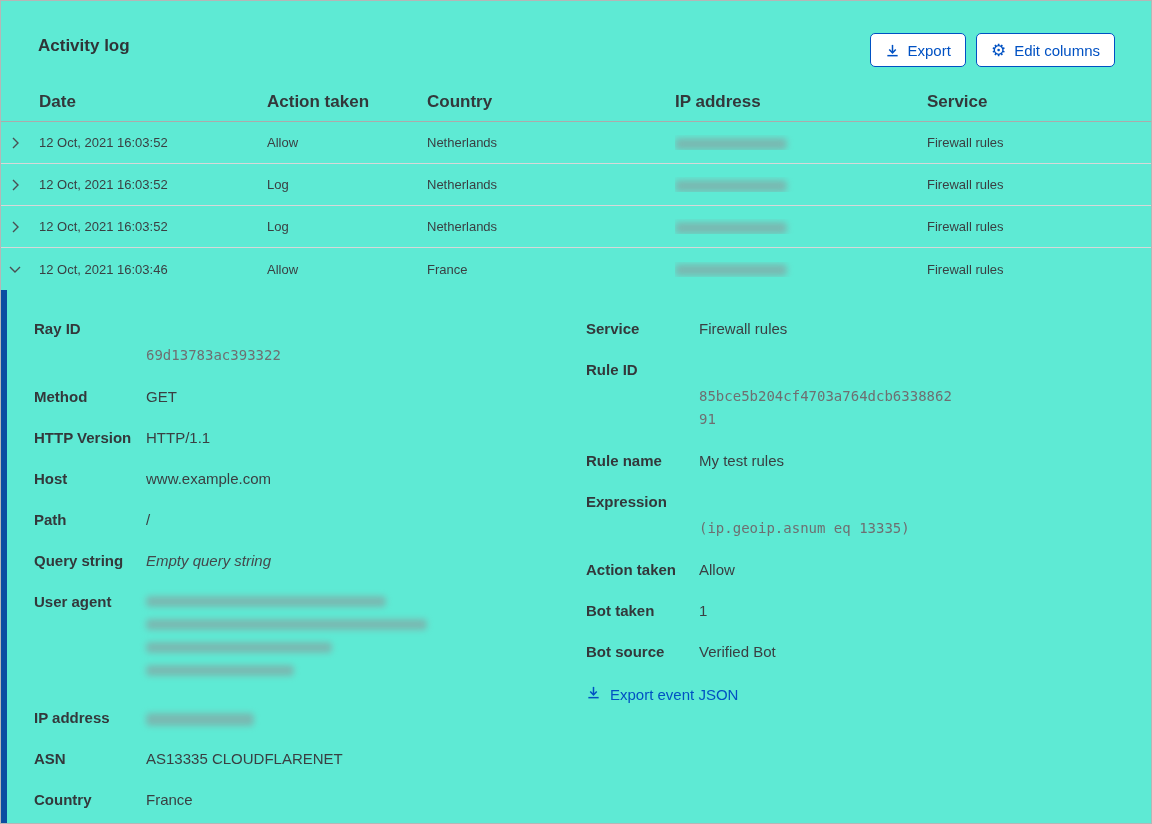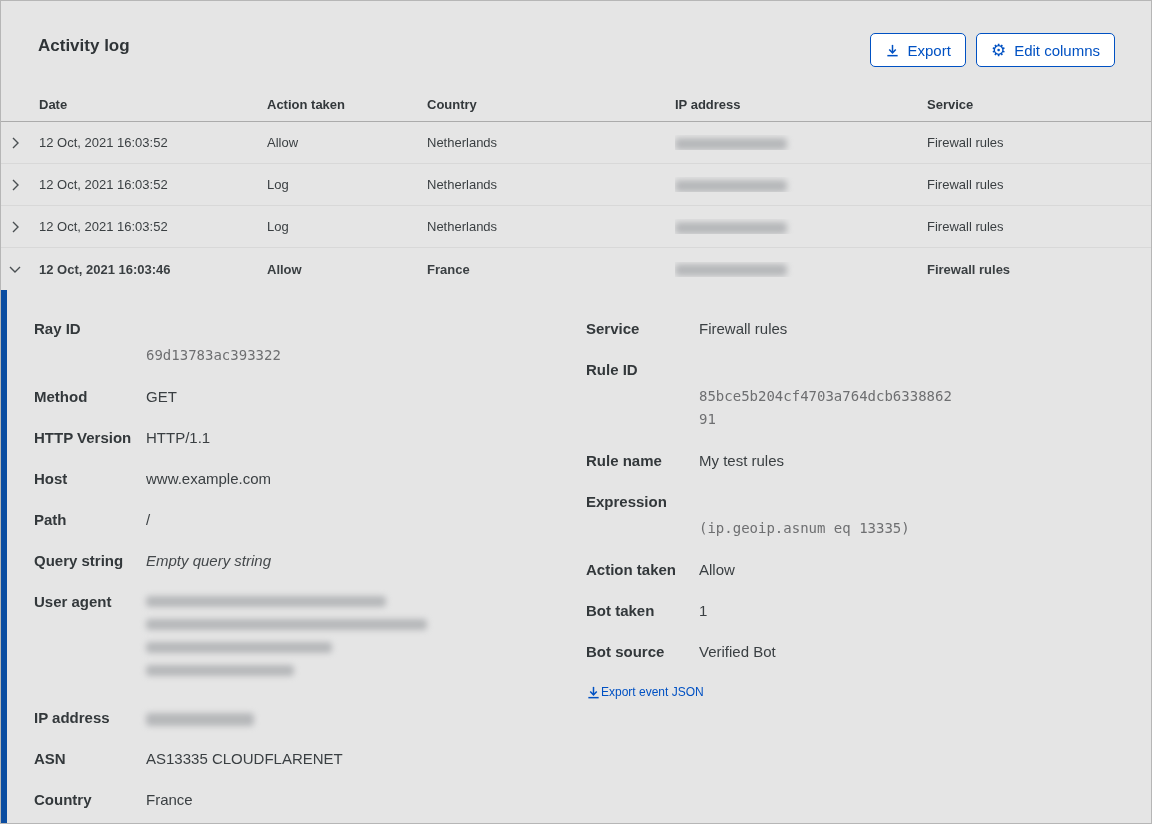--- a/index.html
+++ b/index.html
@@ -5,21 +5,21 @@
   * { margin: 0; padding: 0; box-sizing: border-box; }
   html, body { background: #ffffff; }
   body {
     font-family: "Liberation Sans", sans-serif;
     color: #36393b;
     width: 1152px;
   }
   .page {
     width: 1152px;
     height: 824px;
-    background: #e5e5e5;
+    background: #5eead4;
     border: 1px solid #b6b6b6;
     display: flex;
     flex-direction: column;
     overflow: hidden;
   }
 
   
   .page-header {
     display: flex;
     align-items: flex-start;
@@ -57,32 +57,32 @@
   .trow {
     display: grid;
     grid-template-columns: 38px 228px 160px 248px 252px 1fr;
     align-items: center;
   }
   .thead {
     height: 31px;
     border-bottom: 1px solid #ababab;
     font-weight: 700;
     color: #33383b;
-    font-size: 13px;
+    font-size: 17px;
     align-items: end;
   }
   .thead .cell { padding-bottom: 9px; }
   .drow {
     height: 42px;
     border-bottom: 1px solid #d8d8d8;
     font-size: 13px;
     color: #3a3f42;
     cursor: pointer;
   }
-  .drow.expanded { border-bottom: none; font-weight: bold; }
+  .drow.expanded { border-bottom: none; }
   .cell { padding-right: 10px; overflow: hidden; white-space: nowrap; }
   .chev-cell { display: flex; justify-content: center; align-items: center; }
   .chev-btn {
     background: none; border: none; padding: 2px; cursor: pointer; line-height: 0;
   }
 
   
   .blur {
     display: inline-block;
     height: 12px;
@@ -122,23 +122,24 @@
   .fvalue.mono {
     font-family: "DejaVu Sans Mono", monospace;
     font-size: 14px;
     color: #6e6f71;
     margin-top: 27px;
   }
   .fvalue.wrap { max-width: 258px; word-break: break-all; }
   .fvalue.italic { font-style: italic; color: #44484b; }
   .link {
     display: inline-flex;
-    align-items: flex-start;
+    align-items: center;
+    gap: 9px;
     color: #0051c3;
-    font-size: 12px;
+    font-size: 15px;
     text-decoration: none;
     cursor: pointer;
     margin-top: 4px;
   }
 </style>
 </head>
 <body>
 
 <div class="page">
 

